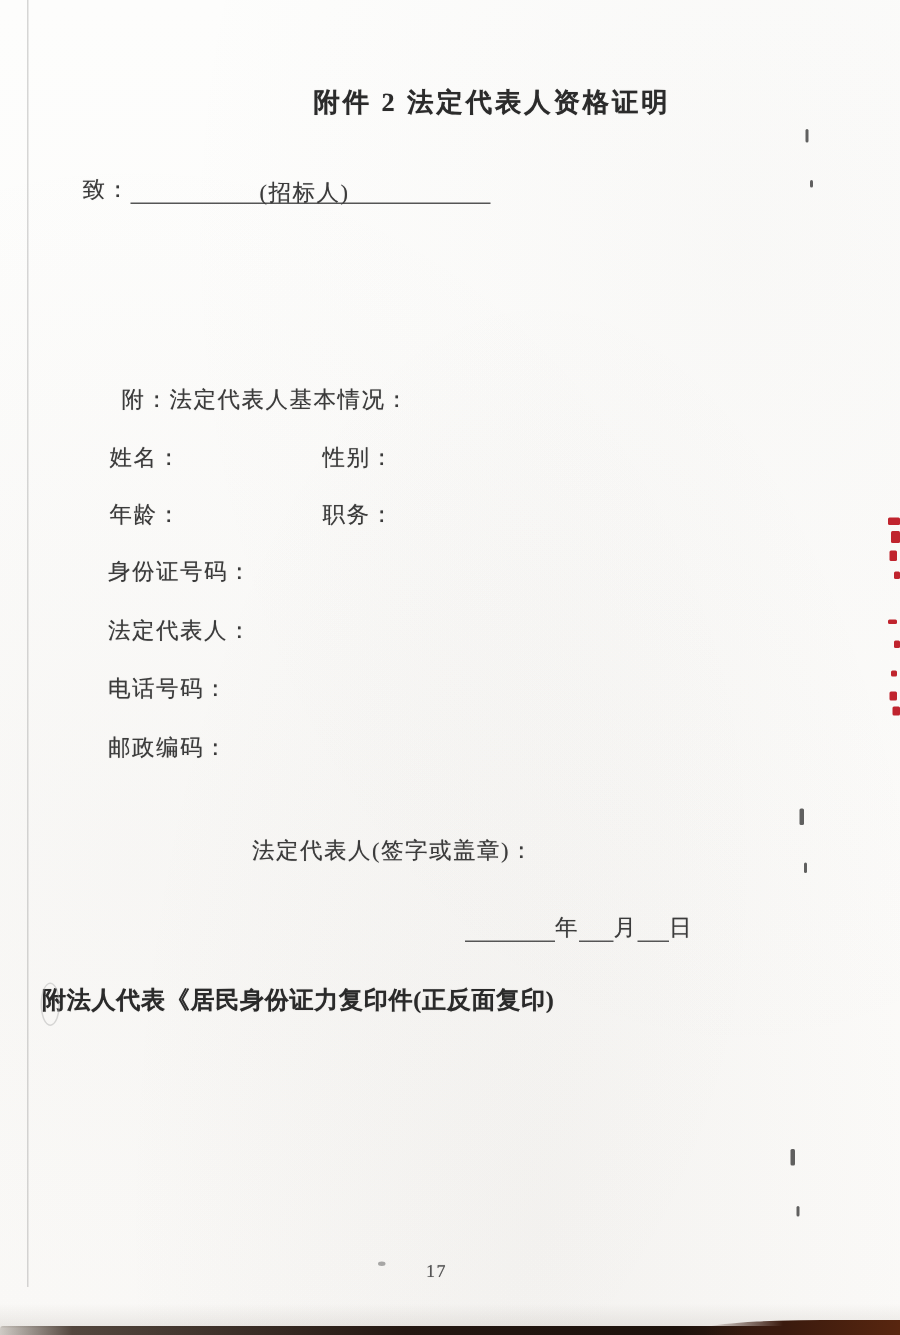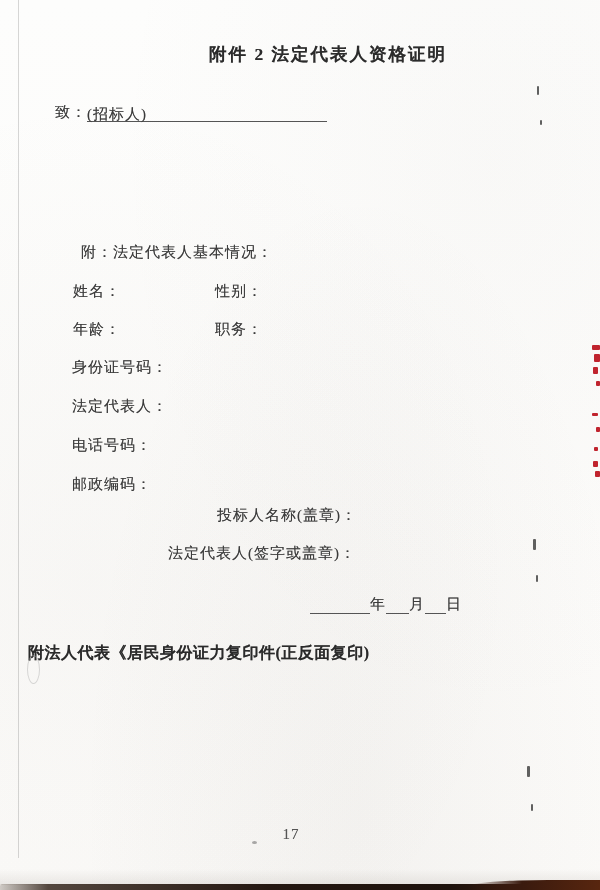--- a/index.html
+++ b/index.html
@@ -13,34 +13,35 @@
     background:
       radial-gradient(ellipse at 82% 18%, rgba(120,110,100,0.03), transparent 55%),
       radial-gradient(ellipse at 15% 65%, rgba(120,110,100,0.035), transparent 60%),
       radial-gradient(ellipse at 60% 92%, rgba(100,90,80,0.05), transparent 55%),
       linear-gradient(#fdfdfc,#fbfaf8);
   }
   .line{
     position:absolute;white-space:nowrap;
     color:#3b3b3b;font-size:15px;letter-spacing:1px;
     text-shadow:0 0 0.5px rgba(70,70,70,0.6);
+    margin-top:14px;
   }
   .title{
     left:0;right:0;text-align:center;padding-left:56px;
     font-weight:bold;font-size:17.5px;letter-spacing:2px;color:#2b2b2b;
   }
   .blank{
     display:inline-block;border-bottom:1.2px solid #555;
     height:17px;vertical-align:bottom;
   }
-  .recipient-blank{width:240px;text-align:left;padding-right:8px;box-sizing:border-box;}
+  .recipient-blank{width:240px;text-align:center;padding-right:8px;box-sizing:border-box;}
   .note{font-weight:bold;font-size:16px;color:#2a2a2a;letter-spacing:0.5px;}
   .pagenum{
     left:0;right:0;text-align:center;padding-right:18px;
-    font-size:15px;color:#555;letter-spacing:1px;
+    font-size:12px;color:#555;letter-spacing:1px;
   }
   .pair-second{position:absolute;left:142px;top:0;}
   
   .edge-left{
     position:absolute;left:18px;top:0;width:1px;height:858px;
     background:rgba(140,140,140,0.35);
   }
   .edge-bottom{
     position:absolute;left:0;bottom:0;height:6px;width:600px;
     background:linear-gradient(90deg,
@@ -91,21 +92,20 @@
   </div>
 
   <div class="line" style="top:358px;left:72px;">身份证号码：</div>
 
   <div class="line" style="top:397px;left:72px;">法定代表人：</div>
 
   <div class="line" style="top:436px;left:72px;">电话号码：</div>
 
   <div class="line" style="top:475px;left:72px;">邮政编码：</div>
 
-  <div class="line" style="top:506px;left:217px;">投标人名称(盖章)：</div>
 
   <div class="line" style="top:544px;left:168px;">法定代表人(签字或盖章)：</div>
 
   <div class="line" style="top:595px;left:310px;">
     <span class="blank" style="width:60px;"></span><span>年</span><span class="blank" style="width:23px;"></span><span>月</span><span class="blank" style="width:21px;"></span><span>日</span>
   </div>
 
   <div class="line note" style="top:643px;left:28px;">附法人代表《居民身份证力复印件(正反面复印)</div>
 
   <div class="line pagenum" style="top:826px;">17</div>

